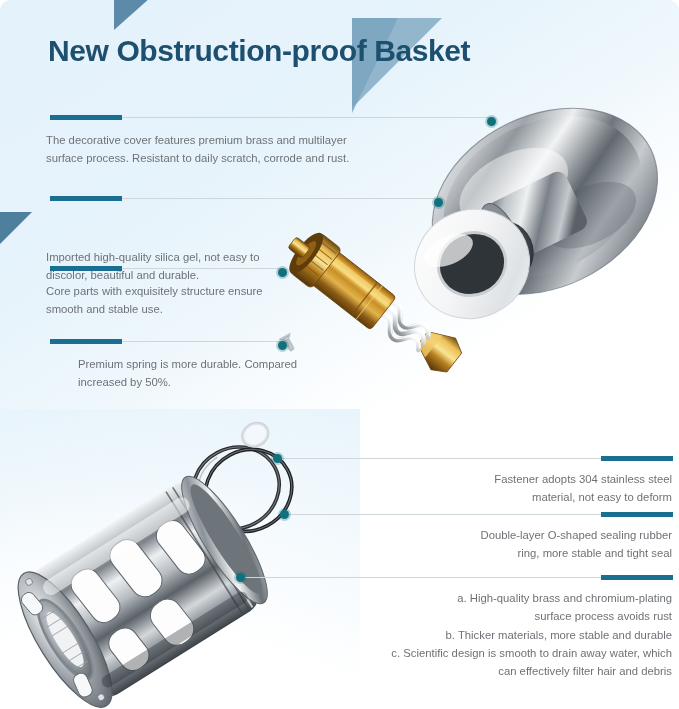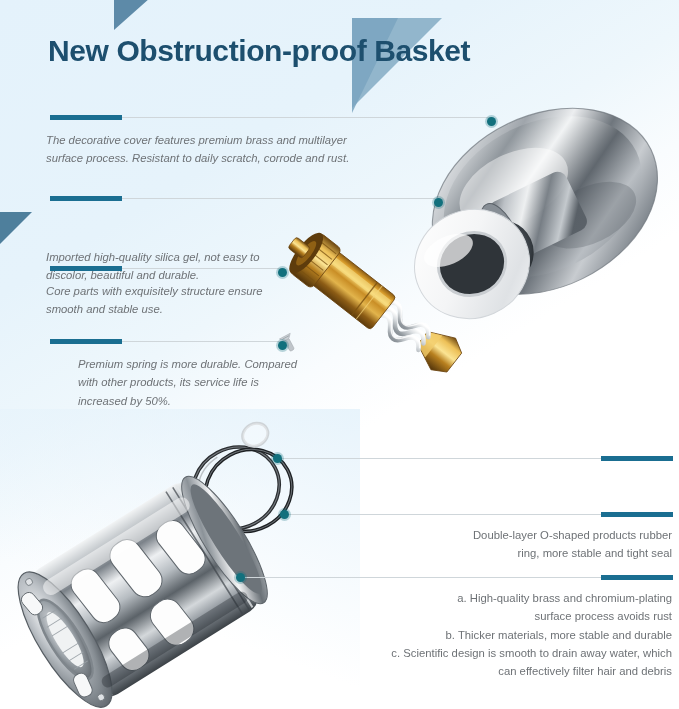--- a/index.html
+++ b/index.html
@@ -3,21 +3,21 @@
 <meta charset="utf-8">
 <style>
   * { margin:0; padding:0; box-sizing:border-box; }
   html,body { width:679px; height:709px; }
   body {
     font-family:"Liberation Sans", sans-serif;
     background:#ffffff;
     overflow:hidden;
     position:relative;
   }
-  #page { position:relative; width:679px; height:709px; overflow:hidden; background:#ffffff; }
+  #page { position:relative; width:679px; height:709px; overflow:hidden; background:#ffffff;border-radius:11px; }
 
   
   .bg-base {
     position:absolute; inset:0;
     background:#ffffff;
   }
   .bg-diag {
     position:absolute; inset:0;
     background:linear-gradient(148deg,
         #e4f2fb 0%, #e6f3fb 26%,
@@ -76,21 +76,21 @@
   .rule.left .cap { left:0; width:72px; }
   .rule.right .cap { right:0; width:72px; }
 
   .callout {
     position:absolute;
     font-size:11.3px;
     line-height:1.62;
     color:#6e7276;
     z-index:7;
   }
-  .callout.left  { text-align:left;font-style:italic;  }
+  .callout.left  { text-align:left;  }
   .callout.right { text-align:right; }
 
   
   .dot {
     position:absolute; width:9px; height:9px; border-radius:50%;
     background:#12707d;
     box-shadow:0 0 0 2px rgba(18,112,125,.28);
     z-index:9;
   }
 
@@ -393,36 +393,39 @@
   <div class="callout left" style="left:46px; top:212px; width:330px;margin-top:36px;">
     <div>Imported high-quality silica gel, not easy to</div>
     <div>discolor, beautiful and durable.</div>
   </div>
   <div class="callout left" style="left:46px; top:282px; width:330px;">
     <div>Core parts with exquisitely structure ensure</div>
     <div>smooth and stable use.</div>
   </div>
   <div class="callout left" style="left:46px; top:355px; width:330px;margin-left:32px;">
     <div>Premium spring is more durable. Compared</div>
-    <div>with other products, its service life is</div>
     <div>increased by 50%.</div>
   </div>
 
   <div class="rule right" style="left:277px; top:458px; width:396px;">
     <span class="cap"></span>
   </div>
   <div class="rule right" style="left:284px; top:514px; width:389px;">
     <span class="cap"></span>
   </div>
   <div class="rule right" style="left:240px; top:577px; width:433px;">
     <span class="cap"></span>
   </div>
 
+  <div class="callout right" style="right:7px; top:470px; width:350px;">
+    <div>Fastener adopts 304 stainless steel</div>
+    <div>material, not easy to deform</div>
+  </div>
   <div class="callout right" style="right:7px; top:526px; width:350px;">
-    <div>Double-layer O-shaped products rubber</div>
+    <div>Double-layer O-shaped sealing rubber</div>
     <div>ring, more stable and tight seal</div>
   </div>
   <div class="callout right" style="right:7px; top:589px; width:420px;">
     <div>a. High-quality brass and chromium-plating</div>
     <div>surface process avoids rust</div>
     <div>b. Thicker materials, more stable and durable</div>
     <div>c. Scientific design is smooth to drain away water, which</div>
     <div>can effectively filter hair and debris</div>
   </div>
 

